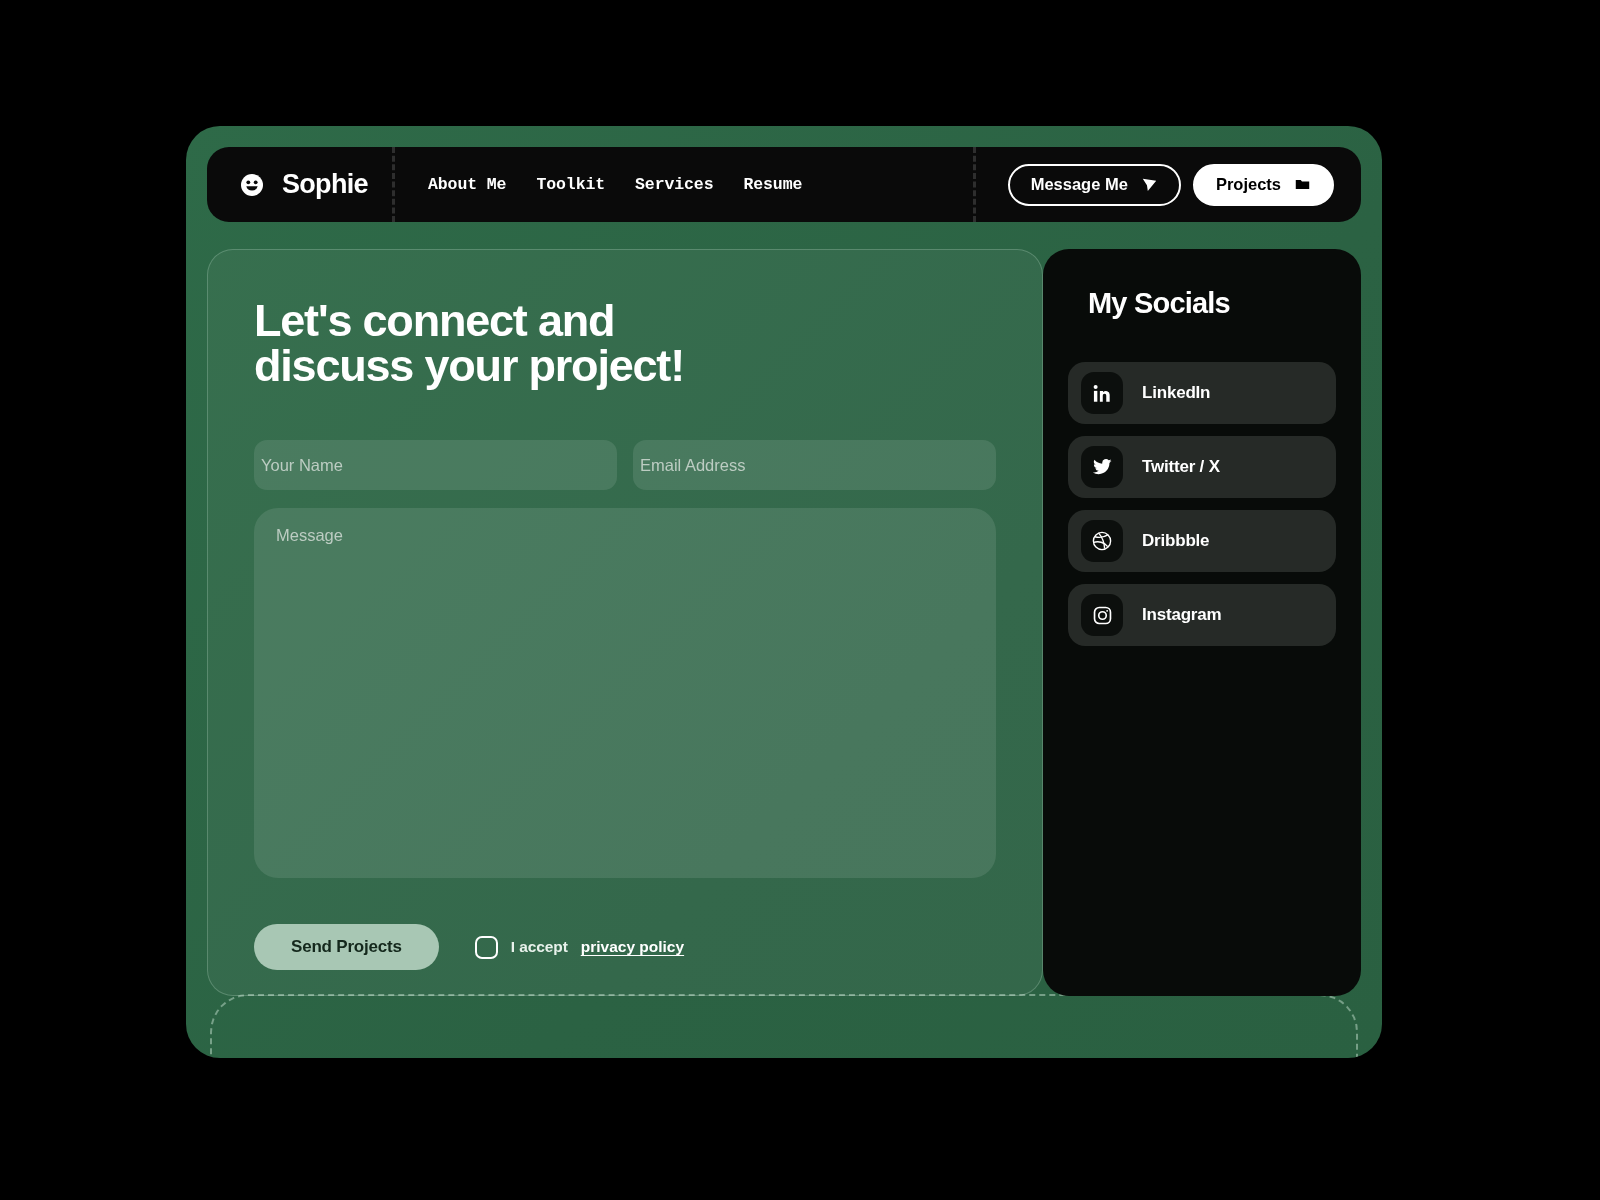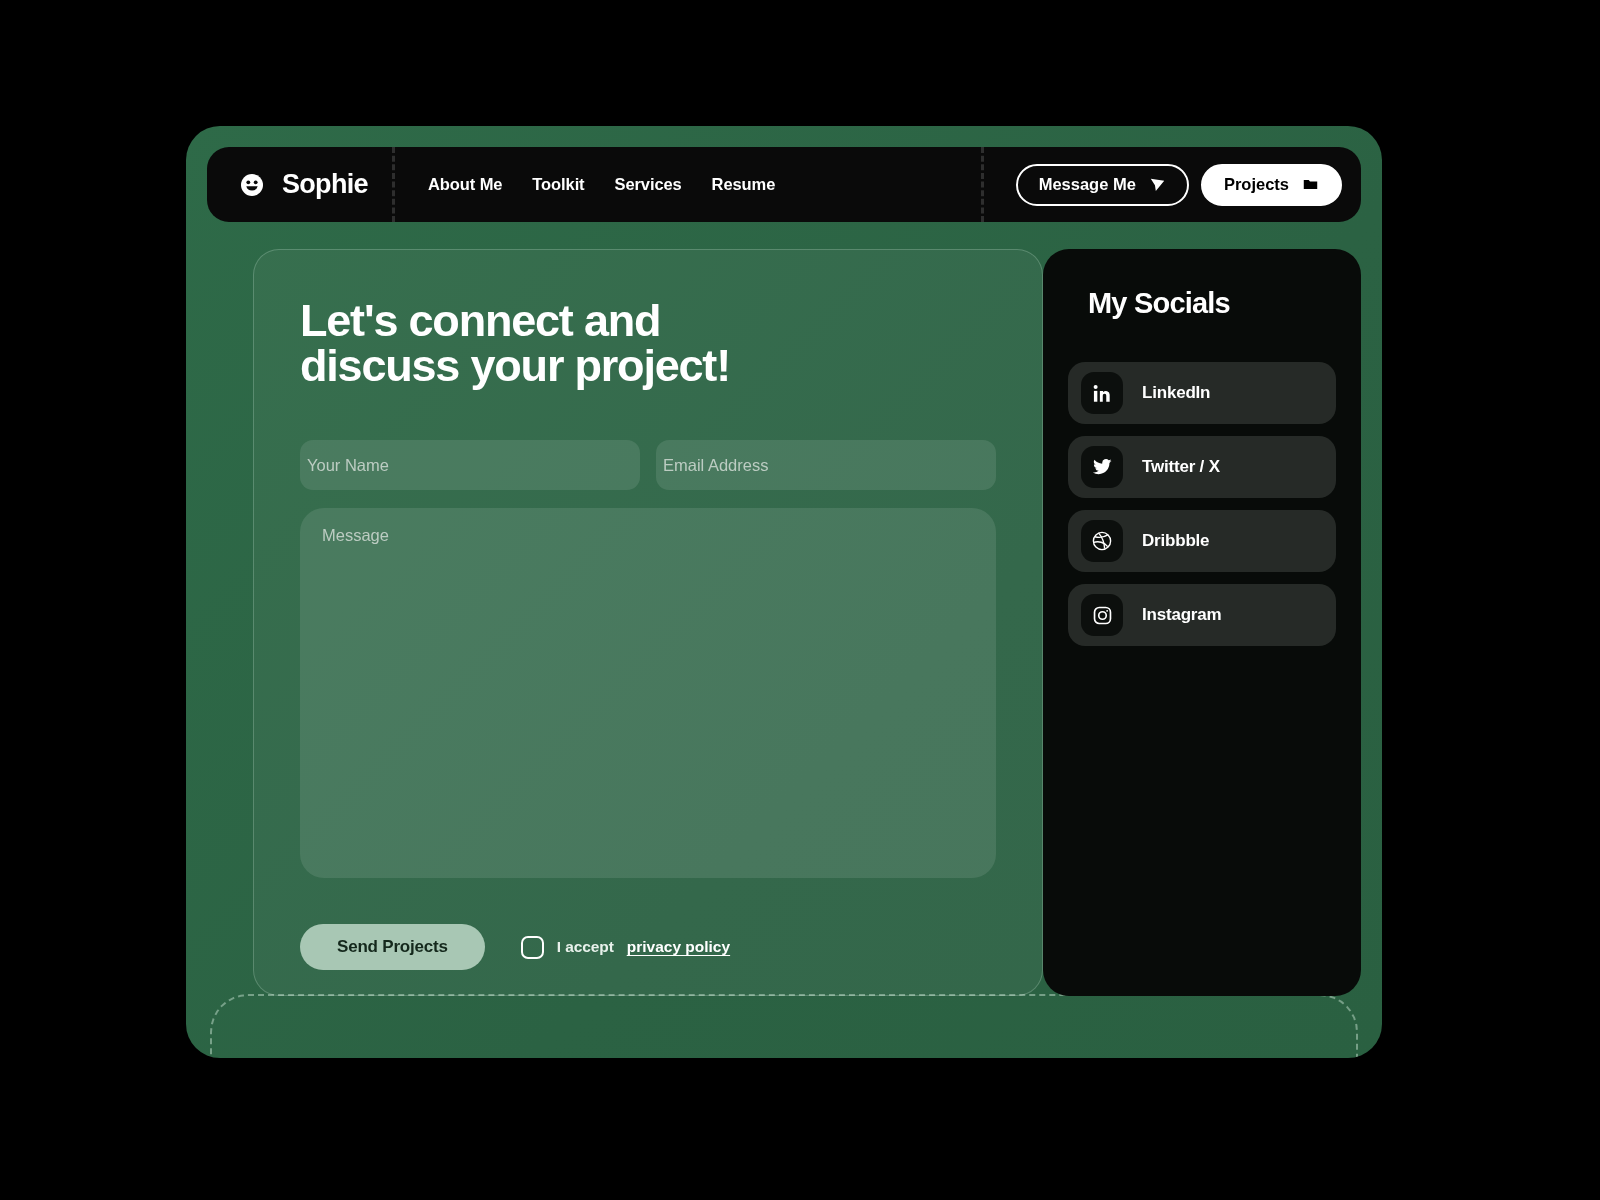--- a/index.html
+++ b/index.html
@@ -91,28 +91,29 @@
     padding-left: 33px;
     flex: 1 1 auto;
   }
   .nav-link {
     color: #ffffff;
     font-size: 16.5px;
     font-weight: 700;
     letter-spacing: -0.1px;
     cursor: pointer;
     white-space: nowrap;
+    font-family: Liberation Mono, monospace;
   }
 
   .nav-actions {
     display: flex;
     align-items: flex-start;
     gap: 12px;
     padding-left: 32px;
-    padding-right: 19px;
+    padding-right: 27px;
     flex: 0 0 auto;
   }
 
   .btn {
     display: inline-flex;
     align-items: center;
     gap: 13px;
     height: 42px;
     padding: 0 21px;
     border-radius: 21px;
@@ -132,21 +133,20 @@
     color: #000000;
   }
   .btn svg { display: block; flex: 0 0 auto; }
 
   
   .body-grid {
     position: relative;
     display: flex;
     margin-top: 27px;
     z-index: 3;
-    margin-left: 46px;
   }
 
   
   .contact-card {
     flex: 1 1 auto;
     width: 787px;
     height: 747px;
     background: rgba(255, 255, 255, 0.045);
     border: 1.5px solid rgba(225, 245, 232, 0.22);
     border-radius: 26px;

